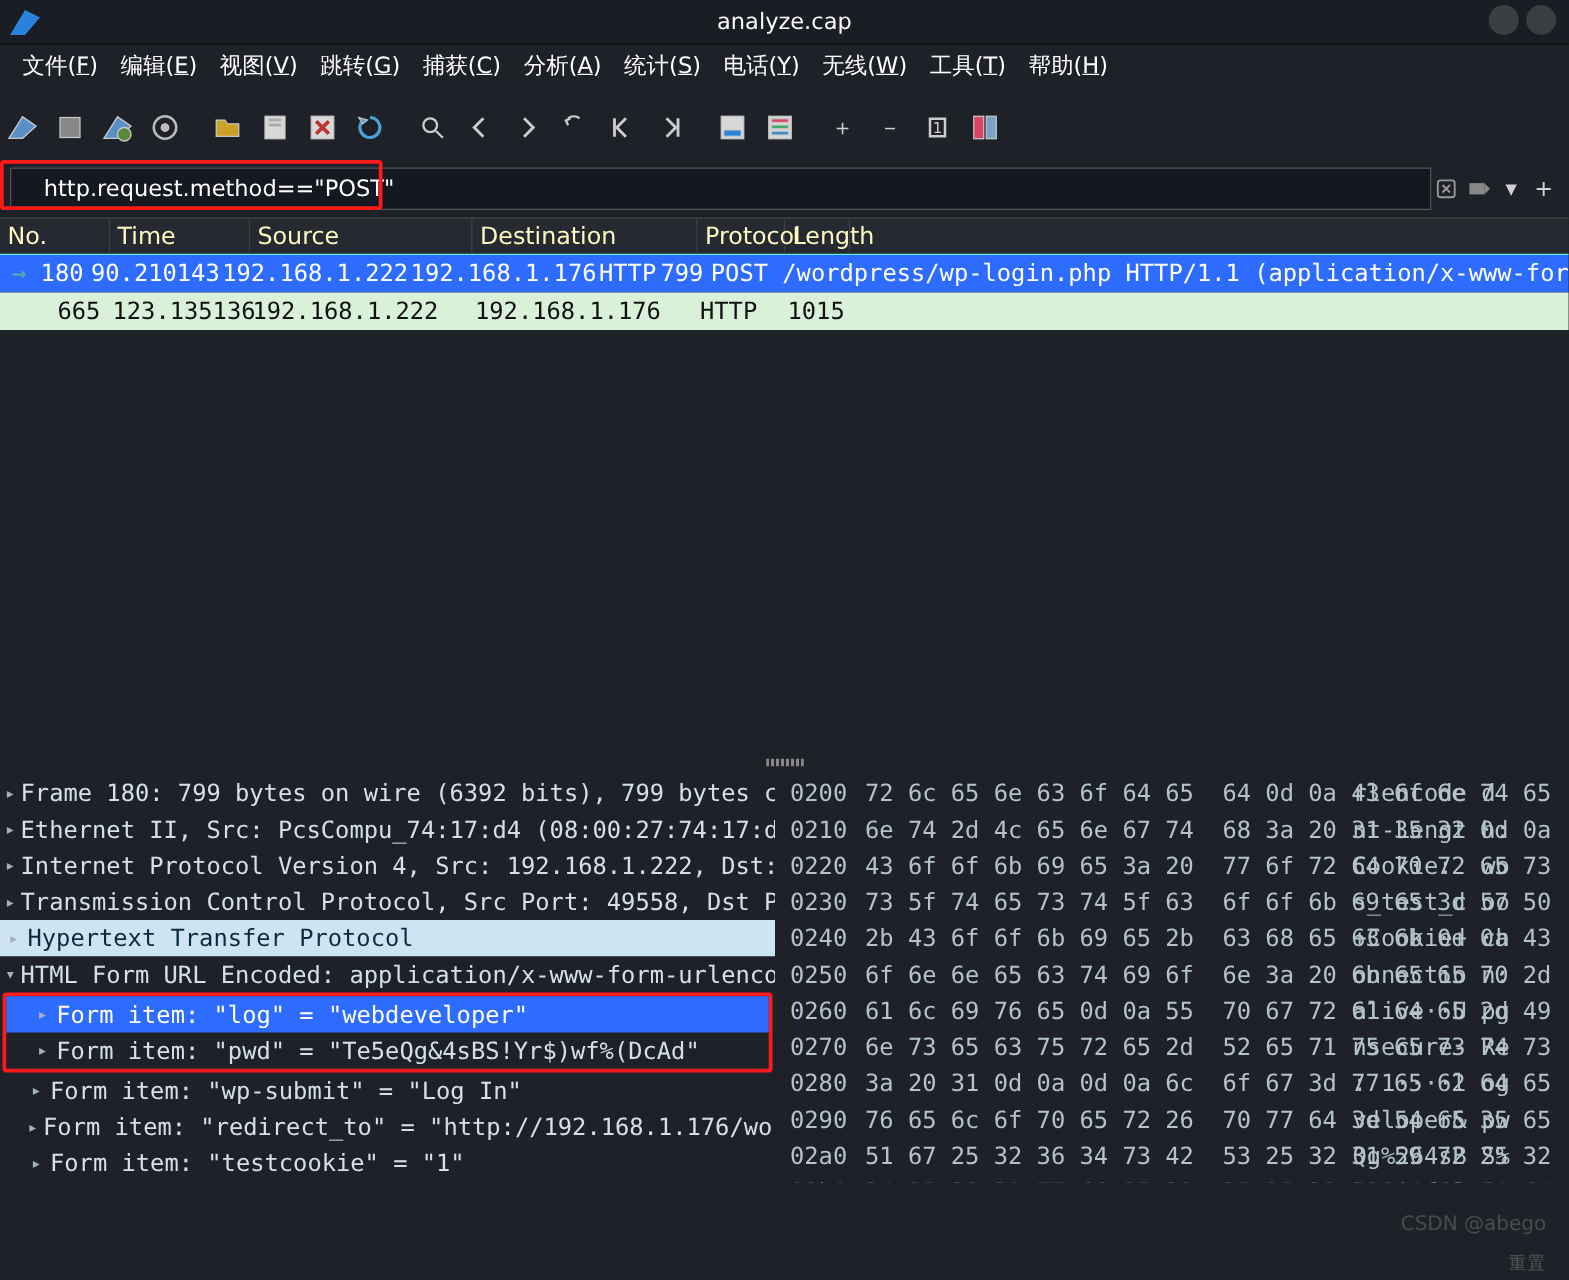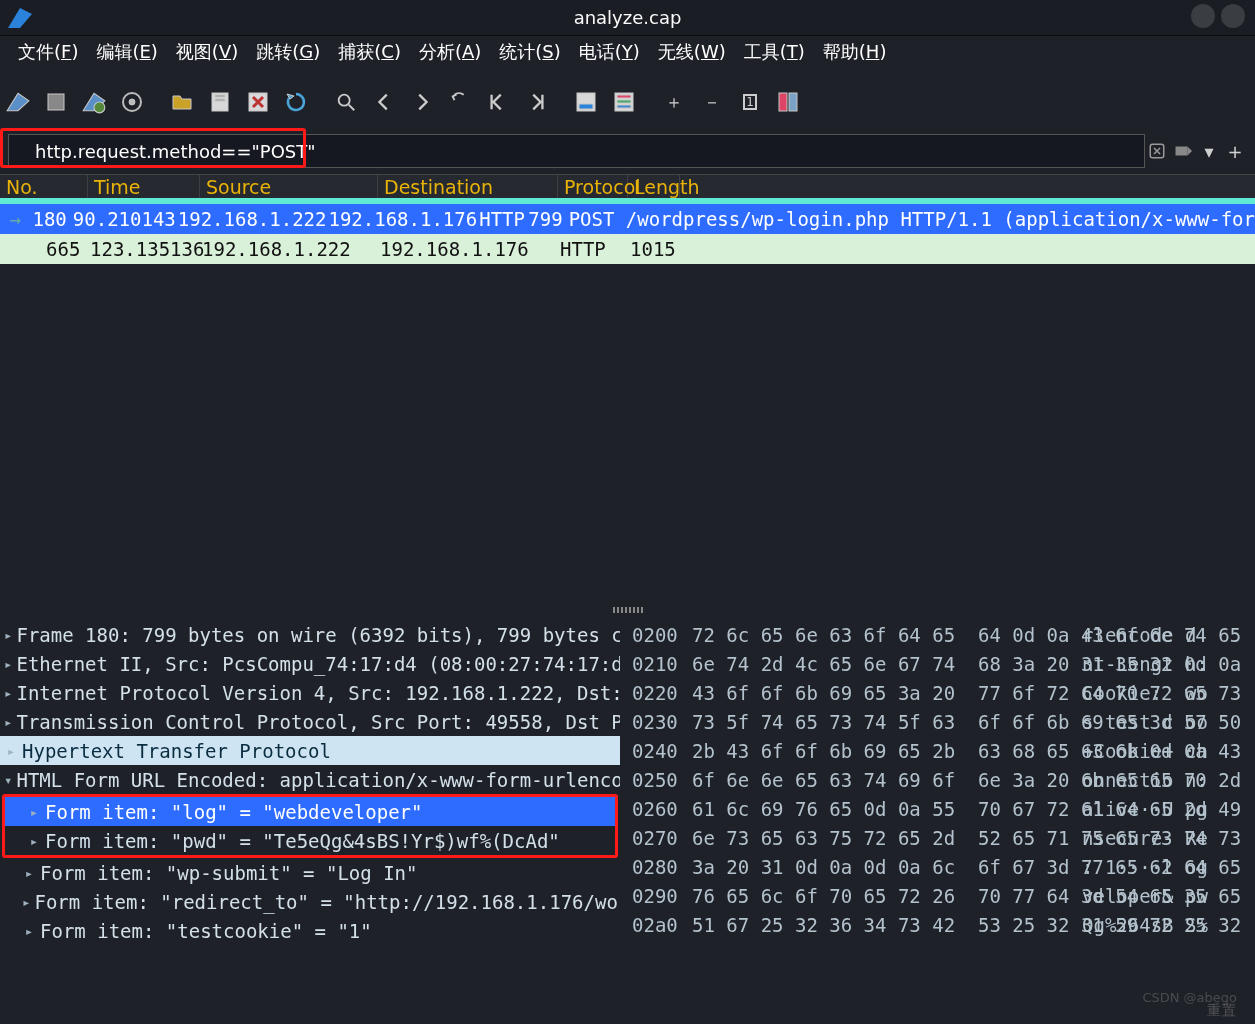--- a/index.html
+++ b/index.html
@@ -98,24 +98,24 @@
 }
 .pt-header, .pt-row {
   display:flex;
   height:30px;
   align-items:center;
   white-space:nowrap;
   overflow:hidden;
 }
 .pt-header {
   background:#262930;
-  color:#eab308;
+  color:#fef9c3;
   font-weight:500;
   border-top:1px solid #444;
-  border-bottom:6px solid #5eead4;
+  border-bottom:1px solid #5eead4;
   font-family:"DejaVu Sans",Arial,sans-serif;
 }
 .pt-header .col {
   border-right:1px solid #3d3f45;
   padding-left:6px;
   height:100%;
   display:flex;
   align-items:center;
 }
 .col.cno { width:44px; }
@@ -171,22 +171,22 @@
   margin:0 2px;
 }
 
 .hexright { flex:1; padding:4px 0 4px 12px; overflow:hidden; }
 .hexrow { display:flex; height:29px; align-items:center; white-space:pre; }
 .hexrow .off { color:#b3c2cc; width:60px; }
 .hexrow .hx  { color:#b3c2cc; width:390px; }
 .hexrow .asc { color:#b3c2cc; flex:1; overflow:hidden; }
 
 .watermark {
-  position:absolute; right:18px; bottom:19px;
-  color:rgba(200,200,200,0.25); font-size:13px;
+  position:absolute; right:18px; bottom:36px;
+  color:rgba(200,200,200,0.25); font-size:16px;
 }
 .watermark2 {
   position:absolute; right:18px; bottom:4px;
   color:rgba(200,200,200,0.30); font-size:14px; letter-spacing:1px;
 }
 </style>
 </head>
 <body>
 
 <div class="titlebar">

